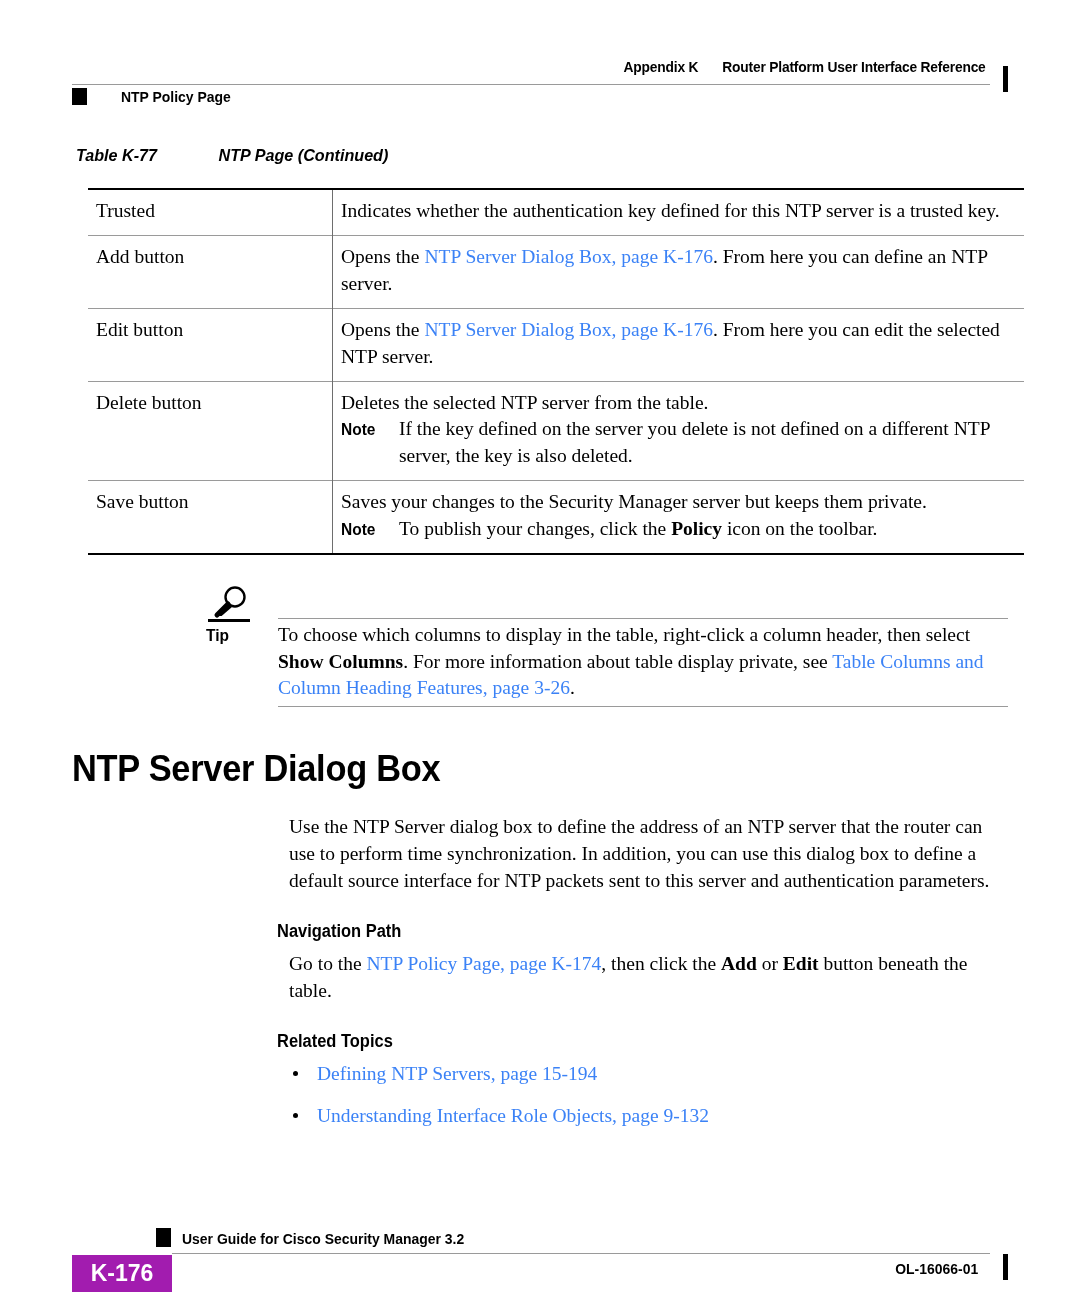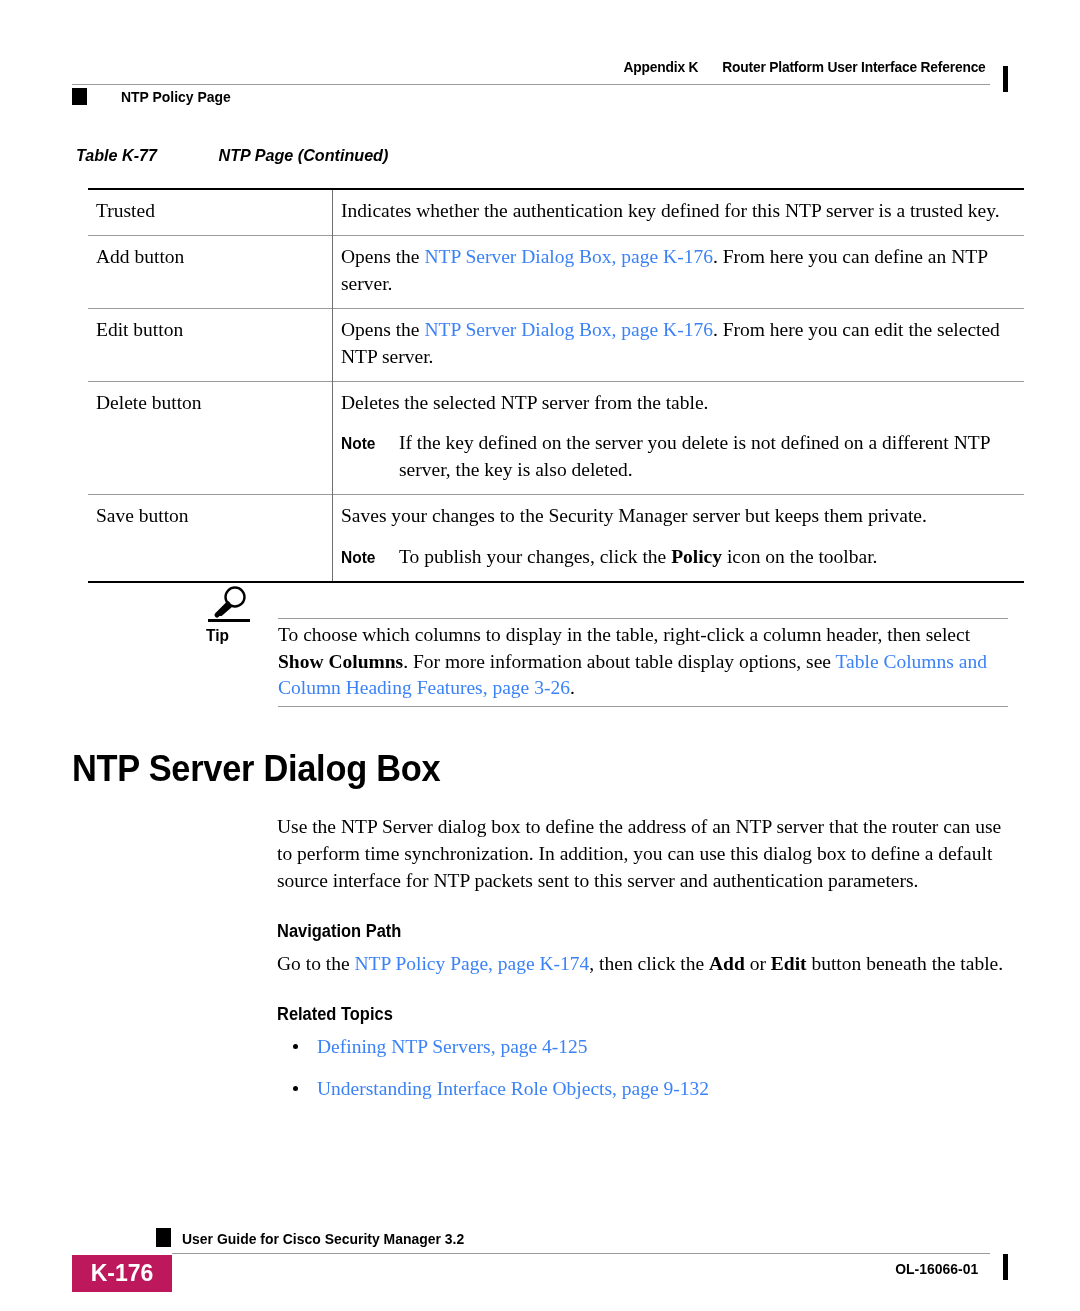--- a/index.html
+++ b/index.html
@@ -118,21 +118,20 @@
   .tbl td.c1 {
     width: 226px;
     padding-left: 8px;
     border-right: 1.2px solid #6e6e6e;
   }
   .tbl td.c2 { padding-left: 8px; }
   .tbl p { margin: 0; }
 
   .notewrap {
     display: flex;
-    margin-top: 14px;
   }
   .notelabel {
     font-family: "Liberation Sans Narrow", "Liberation Sans", sans-serif;
     font-weight: bold;
     font-size: 16.5px;
     width: 58px;
     flex: 0 0 58px;
     padding-top: 2px;
     transform: scaleX(0.94);
     transform-origin: left top;
@@ -217,21 +216,21 @@
 
   
   .bodycol {
     position: absolute;
     left: 277px;
     top: 814px;
     width: 733px;
     font-size: 19.5px;
     line-height: 1.38;
   }
-  .bodycol p { margin: 0 0 0 0; }
+  .bodycol p { margin: 0 0 0 12px; }
   .subhead {
     font-family: "Liberation Sans Narrow", "Liberation Sans", sans-serif;
     font-weight: bold;
     font-size: 17.5px;
     margin-top: 24px;
     margin-bottom: 8px;
     transform: scaleX(0.94);
     transform-origin: left top;
   }
   ul.topics {
@@ -290,21 +289,21 @@
     right: 18px;
     top: 25px;
     border-top: 1.5px solid #9a9a9a;
   }
   .pagebox {
     position: absolute;
     left: 0px;
     top: 27px;
     width: 100px;
     height: 37px;
-    background: #be185d;
+    background: #a21caf;
     color: #fff;
     font-family: "Liberation Sans Narrow", "Liberation Sans", sans-serif;
     font-weight: bold;
     font-size: 23px;
     display: flex;
     align-items: center;
     justify-content: center;
     text-align: center;
   }
   .docid {
@@ -399,35 +398,35 @@
     <div class="tip-icon">
       <svg width="46" height="36" viewBox="0 0 46 36" xmlns="http://www.w3.org/2000/svg">
         <circle cx="27" cy="11" r="9.5" fill="none" stroke="#000" stroke-width="2.4"></circle>
         <path d="M20.2 18.2 L8.5 30.0 L13.6 30.0 L24.0 21.0 Z" fill="#000"></path>
         <path d="M20.0 18.0 L9.0 29.0" stroke="#000" stroke-width="5" stroke-linecap="round"></path>
       </svg>
       <div class="underline"></div>
     </div>
     <div class="tip-word">Tip</div>
     <div class="tip-rule-top"></div>
-    <div class="tip-text"><span>To choose which columns to display in the table, right-click a column header, then select </span><span class="bold">Show Columns</span><span>. For more information about table display options, see </span><span class="lnk">Table Columns and Column Heading Features, page 3-26</span><span>.</span></div>
+    <div class="tip-text"><span>To choose which columns to display in the table, right-click a column header, then select </span><span class="bold">Show Columns</span><span>. For more information about table display private, see </span><span class="lnk">Table Columns and Column Heading Features, page 3-26</span><span>.</span></div>
     <div class="tip-rule-bot"></div>
   </div>
 
   <h1 class="sect">NTP Server Dialog Box</h1>
 
   <div class="bodycol">
     <p>Use the NTP Server dialog box to define the address of an NTP server that the router can use to perform time synchronization. In addition, you can use this dialog box to define a default source interface for NTP packets sent to this server and authentication parameters.</p>
 
     <div class="subhead">Navigation Path</div>
     <p><span>Go to the </span><span class="lnk">NTP Policy Page, page K-174</span><span>, then click the </span><span class="bold">Add</span><span> or </span><span class="bold">Edit</span><span> button beneath the table.</span></p>
 
     <div class="subhead">Related Topics</div>
     <ul class="topics">
-      <li><span class="lnk">Defining NTP Servers, page 4-125</span></li>
+      <li><span class="lnk">Defining NTP Servers, page 15-194</span></li>
       <li><span class="lnk">Understanding Interface Role Objects, page 9-132</span></li>
     </ul>
   </div>
 
   <div class="footer">
     <div class="foot-square"></div>
     <div class="foot-title">User Guide for Cisco Security Manager 3.2</div>
     <div class="foot-rule"></div>
     <div class="pagebox">K-176</div>
     <div class="docid">OL-16066-01</div>

